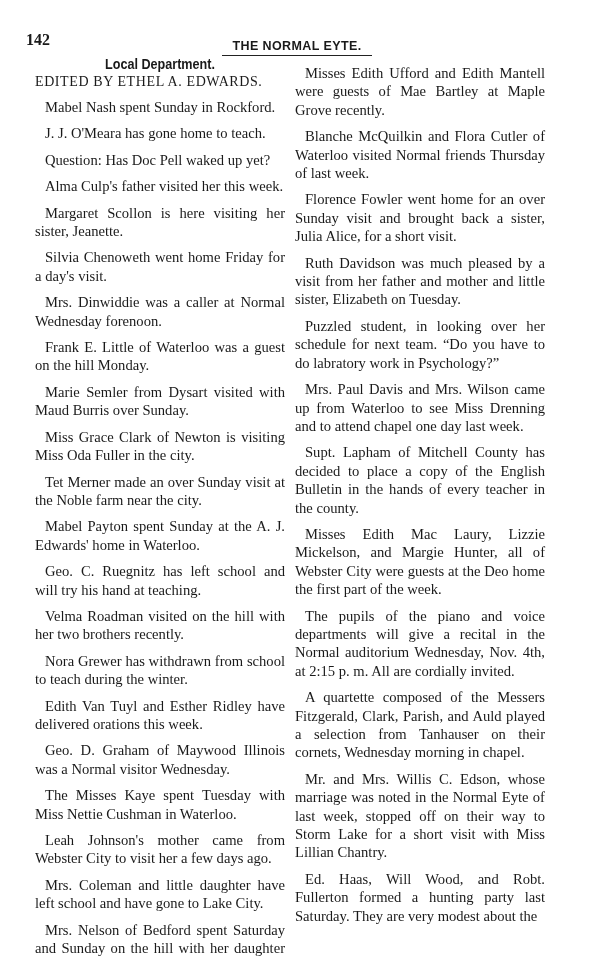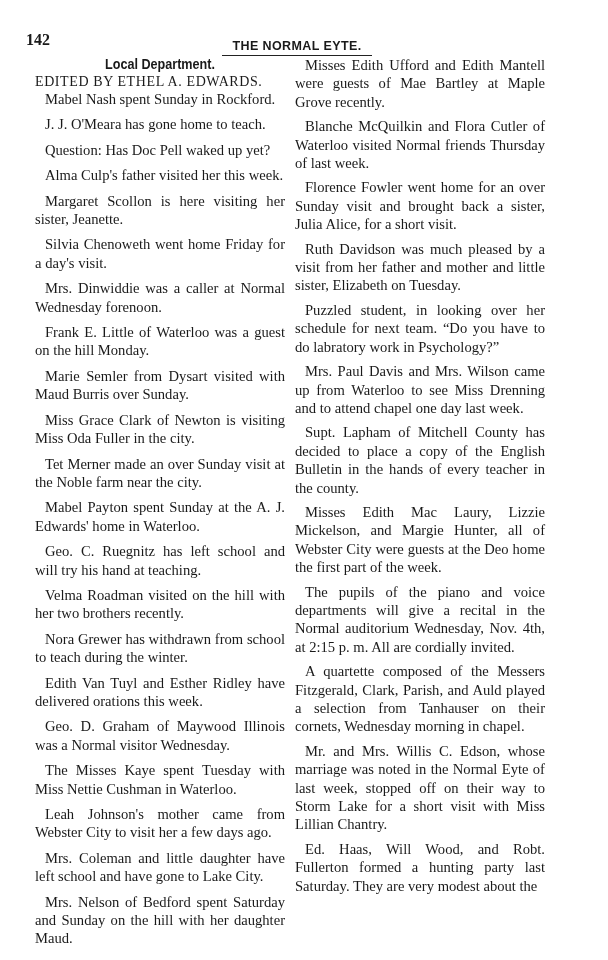--- a/index.html
+++ b/index.html
@@ -58,21 +58,21 @@
       text-align: left;
       font-size: 14px;
       letter-spacing: 0.6px;
       line-height: 17px;
       font-variant: small-caps;
       text-transform: uppercase;
     }
     .item {
       text-align: justify;
       text-indent: 10px;
-      margin: 0 0 7px 0;
+      margin: 8px 0 7px 0;
       hyphens: none;
     }
     .col-right .item { margin-bottom: 6px; }
   </style>
 </head>
 <body>
 
 <div class="page-number">142</div>
 <div class="running-head">THE NORMAL EYTE.</div>
 

